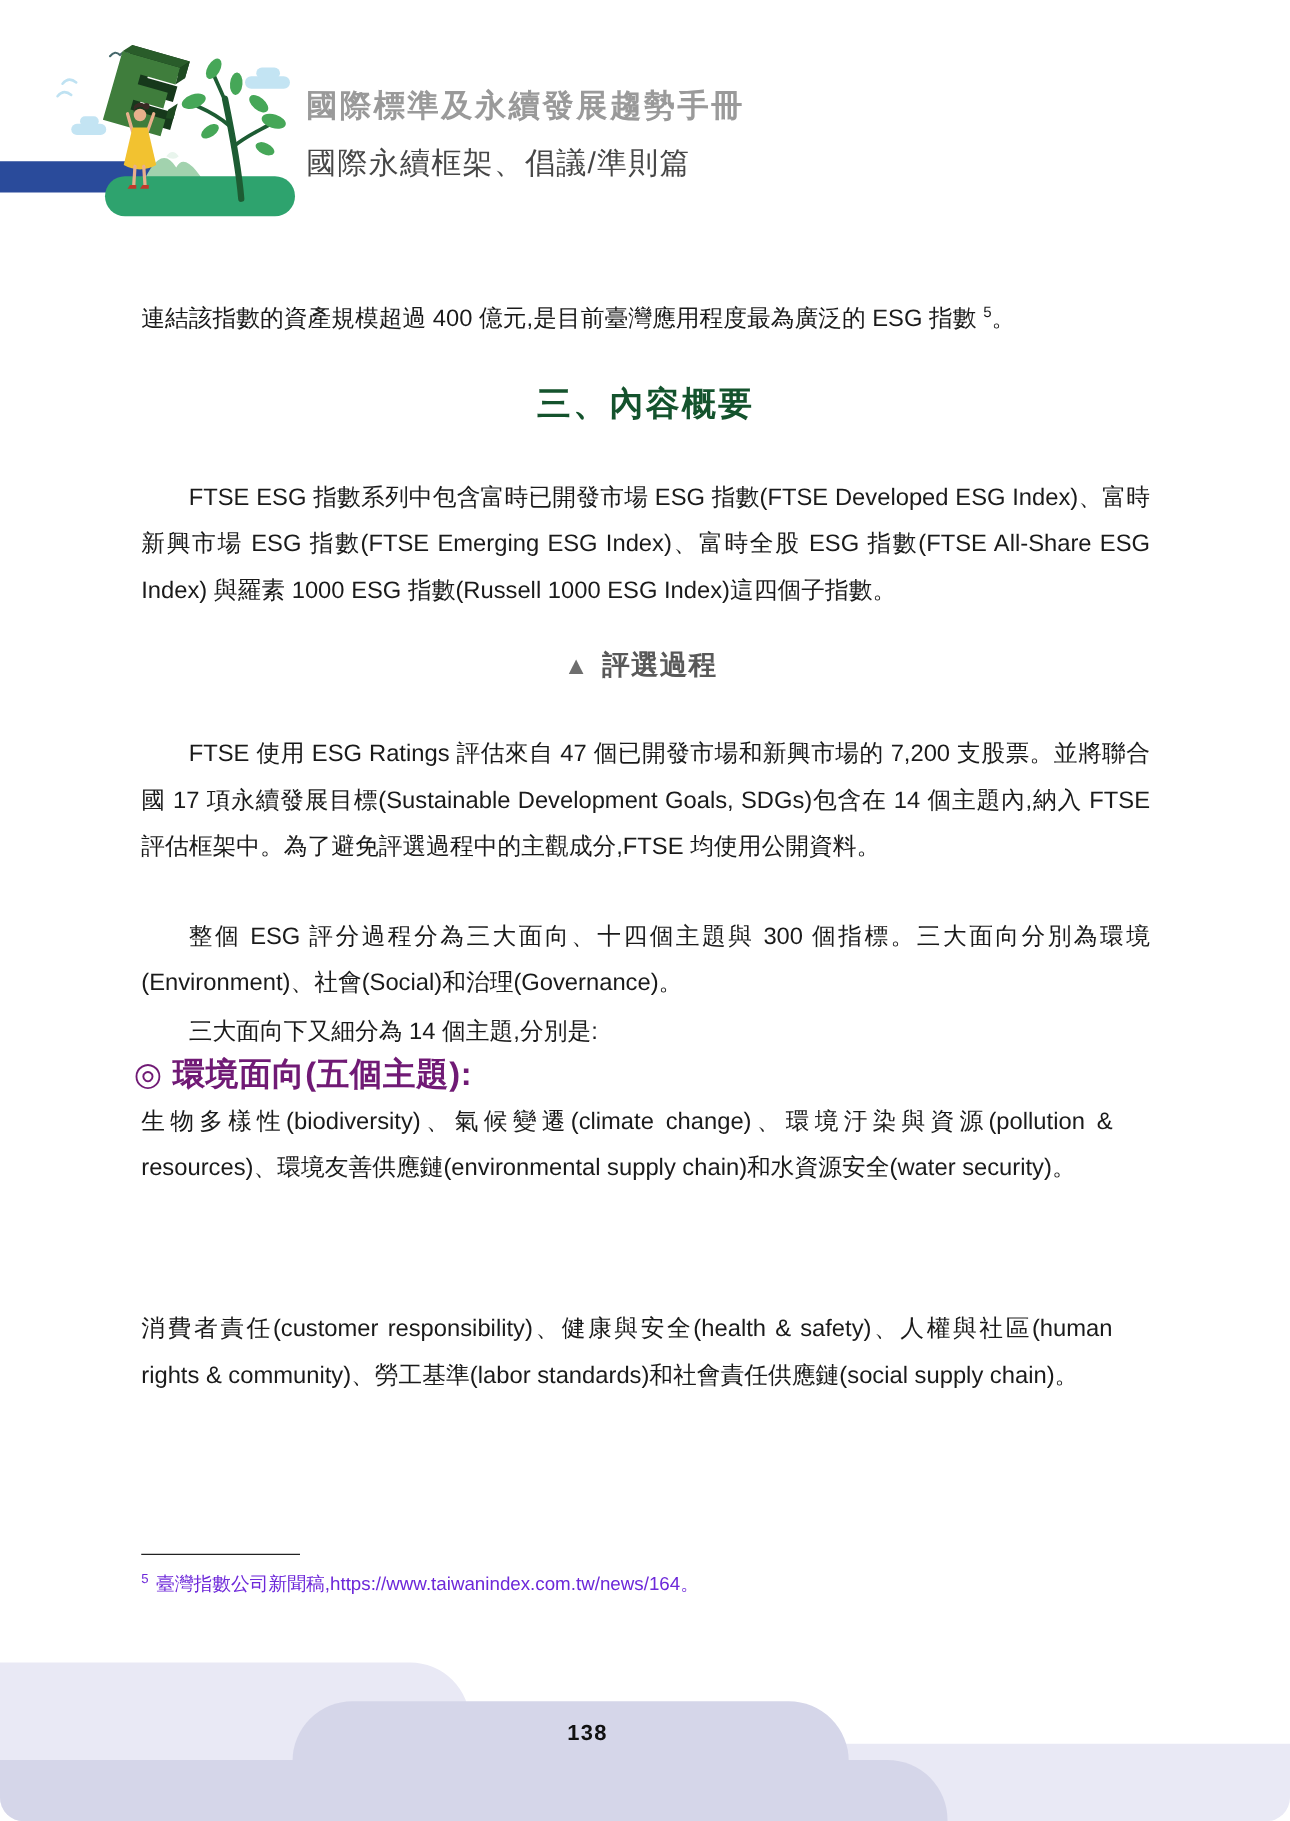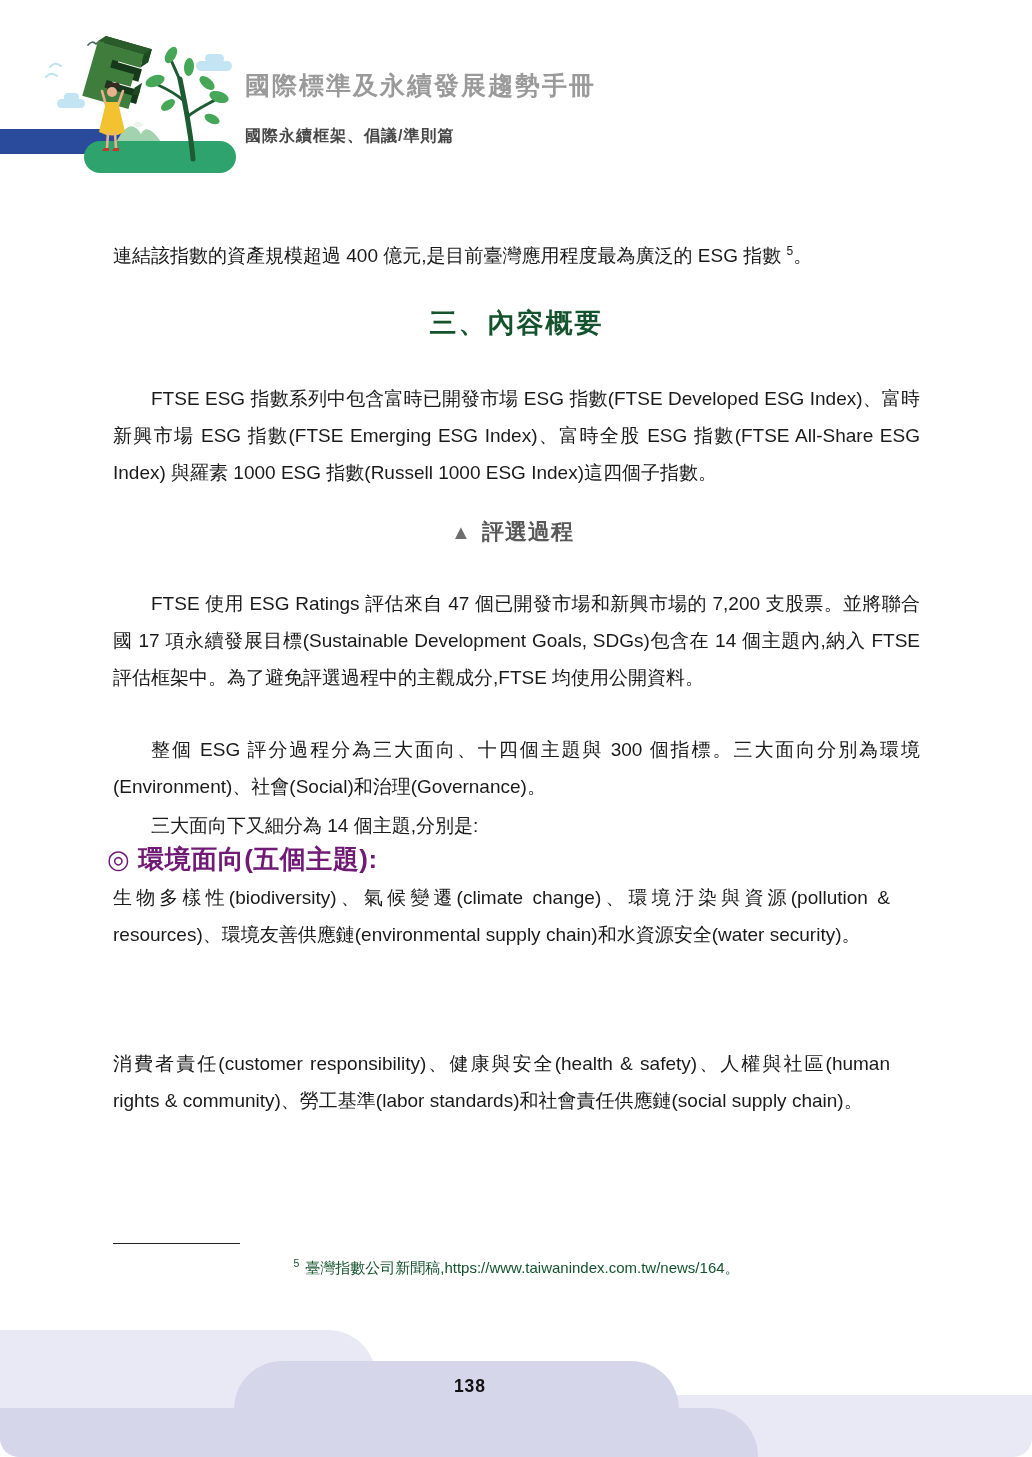--- a/index.html
+++ b/index.html
@@ -8,41 +8,41 @@
   .page {
     position:relative; width:1032px; height:1457px; margin:0 auto;
     background:#ffffff; overflow:hidden;border-radius:19px;
   }
 
   
   .blue-bar { position:absolute; left:0; top:129px; width:122px; height:25px; background:#2a4b9b; }
   .illustration { position:absolute; left:0; top:15px; width:240px; height:180px; }
   .header-text { position:absolute; left:245px; top:68px; }
   .page-title { font-size:25px; font-weight:700; color:#9a9a9a; letter-spacing:2px; line-height:34px; }
-  .page-subtitle { font-size:16px; font-weight:700; color:#474747; letter-spacing:1px; margin-top:24px; }
+  .page-subtitle { font-size:24px; font-weight:400; color:#474747; letter-spacing:1px; margin-top:12px; }
 
   
   .block { position:absolute; left:113px; width:807px; }
   .para {
     font-size:19px; line-height:36.8px; text-align:justify;
     text-justify:inter-ideograph; color:#1a1a1a;
   }
   .indent { text-indent:2em;margin-top:24px; }
   .sub { width:777px; }
   sup.fn { font-size:12px; vertical-align:super; line-height:0; }
 
   .h-main { font-size:27px; font-weight:700; color:#14532d; letter-spacing:2px;text-align:center; }
   .h-tri  { font-size:22px; font-weight:700; color:#595959; letter-spacing:1px; margin-left:-4px;text-align:center; }
   .h-tri .tri { font-size:20px; margin-right:10px; color:#6e6e6e; }
   .h-circ { font-size:26px; font-weight:700; color:#701a75; letter-spacing:0.5px; margin-left:-6px; }
   .h-circ .circ { margin-right:8px; font-weight:400; }
 
   
   .fn-rule { position:absolute; left:113px; top:1243px; width:127px; height:0; border-top:1.6px solid #222; }
-  .footnote { position:absolute; left:113px; top:1252px; width:807px; font-size:15px; line-height:22px; color:#14532d;text-align:center; }
+  .footnote { position:absolute; left:113px; top:1252px; width:807px; font-size:15px; line-height:22px; color:#6d28d9; }
   .footnote sup { font-size:10.5px; margin-right:6px; }
 
   
   .shape { position:absolute; }
   .shape-a { left:0; top:1330px; width:376px; height:127px; background:#e9e9f5; border-radius:0 48px 0 0; }
   .shape-c { left:596px; top:1395px; width:436px; height:62px; background:#e9e9f5; border-radius:48px 0 0 0; }
   .shape-band { left:0; top:1408px; width:758px; height:49px; background:#d5d6e9; border-radius:0 48px 0 0; }
   .shape-b { left:234px; top:1361px; width:445px; height:96px; background:#d5d6e9; border-radius:48px 48px 0 0; }
   .page-number {
     position:absolute; left:0; top:1376px; width:940px; text-align:center;

